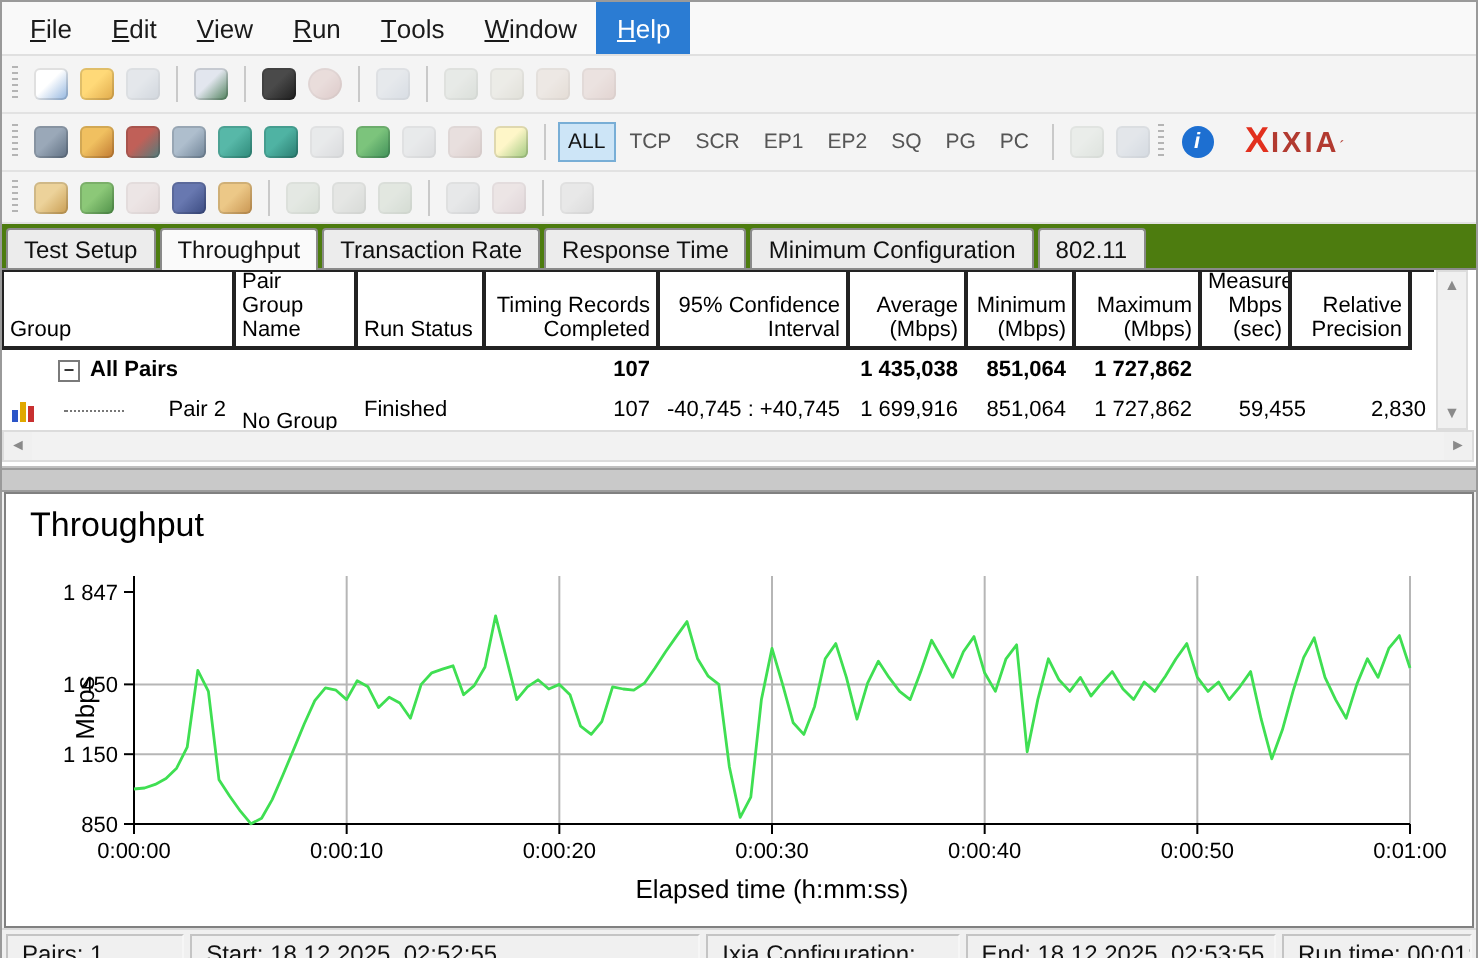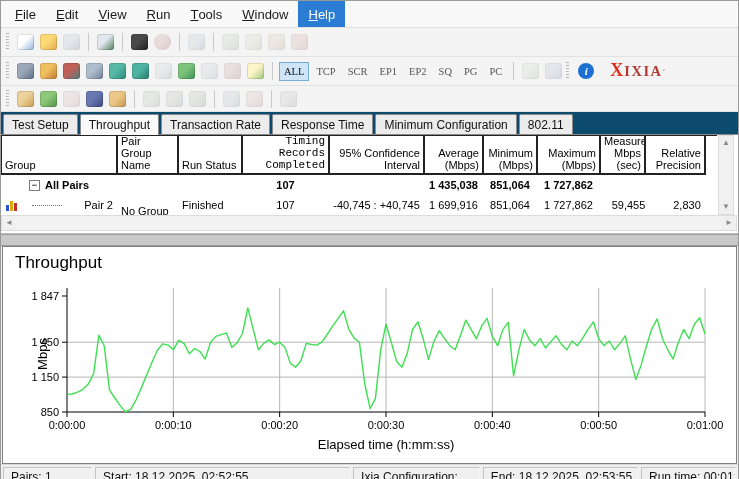--- a/index.html
+++ b/index.html
@@ -7,49 +7,49 @@
   .app{position:relative;width:739px;height:479px;box-sizing:border-box;border:1px solid #9a9a9a;background:#f0f0f0;display:flex;flex-direction:column;}
 
   
   .menubar{height:26px;background:#f9f9f9;border-bottom:1px solid #e0e0e0;display:flex;align-items:stretch;padding-left:4px;font-size:13px;color:#1a1a1a;flex:0 0 auto;}
   .menu-item{display:flex;align-items:center;padding:0 10px;cursor:default;}
   .menu-item.active{background:#2b7cd3;color:#ffffff;}
   .menu-item u{text-decoration:underline;}
 
   
   .toolbar{display:flex;align-items:center;background:#f4f4f4;border-bottom:1px solid #e2e2e2;padding:0 4px;flex:0 0 auto;}
-  .t1{height:28px;}.t2{height:28px;font-family:Liberation Serif, serif;}.t3{height:25px;}
+  .t1{height:28px;}.t2{height:28px;}.t3{height:25px;}
   .grip{width:3px;height:18px;margin:0 5px 0 1px;background:repeating-linear-gradient(to bottom,#b4b4b4 0 1px,transparent 1px 3px);}
   .chip{width:17px;height:16px;border-radius:3px;margin:0 3px;flex:0 0 auto;box-shadow:inset 0 0 0 1px rgba(0,0,0,.12);}
   .chip.round{border-radius:50%;}
   .chip.disabled{opacity:.33;filter:grayscale(.5);}
   .sep{width:1px;height:18px;background:#c9c9c9;margin:0 5px;flex:0 0 auto;}
   .fbtn{font-size:10.5px;color:#555;padding:3px 4px;margin:0 1px;border:1px solid transparent;}
   .fbtn.active{background:#cde5f7;border:1px solid #78aed6;color:#111;}
   .info{width:16px;height:16px;border-radius:50%;background:#1d6fd1;color:#fff;font-size:11px;font-weight:bold;font-style:italic;text-align:center;line-height:16px;margin:0 4px;}
   .logo{display:flex;align-items:baseline;margin-left:12px;cursor:default;}
   .logo .lx{color:#e2301e;font-weight:bold;font-size:18px;line-height:16px;margin-right:1px;}
   .logo .lt{color:#b23a30;font-weight:bold;font-size:14.5px;letter-spacing:1.5px;}
   .logo .lr{color:#b23a30;font-size:8px;vertical-align:super;}
 
   
-  .tabbar{height:22px;display:flex;align-items:flex-end;background:#0c4a6e;border-bottom:1px solid #8a8a8a;padding-left:2px;font-size:12px;flex:0 0 auto;}
+  .tabbar{height:22px;display:flex;align-items:flex-end;background:#4d7c0f;border-bottom:1px solid #8a8a8a;padding-left:2px;font-size:12px;flex:0 0 auto;}
   .tab{padding:3px 8px 2px;border:1px solid #8a8a8a;border-bottom:none;border-radius:2px 2px 0 0;background:#ececec;margin-right:2px;white-space:nowrap;color:#111;}
   .tab.active{background:#fafafa;position:relative;top:1px;padding-bottom:3px;}
 
   
   .tablearea{position:relative;height:98px;background:#ffffff;flex:0 0 auto;border-bottom:1px solid #c0c0c0;}
   .gridcol{position:absolute;left:0;top:0;width:716px;}
   .thead{display:flex;border-top:1px solid #222;border-left:1px solid #222;height:40px;box-sizing:border-box;background:#fff;}
   .th{box-sizing:border-box;border-right:2px solid #222;border-bottom:2px solid #222;padding:2px 3px;font-size:11px;line-height:12px;display:flex;flex-direction:column;justify-content:flex-end;color:#000;overflow:hidden;}
   .th.r{text-align:right;}
   .tr{display:flex;height:20px;align-items:center;font-size:11px;color:#000;background:#fff;}
   .tr.bold{font-weight:bold;}
   .td{box-sizing:border-box;padding:0 4px;white-space:nowrap;overflow:hidden;}
-  .td.r{text-align:center;}
+  .td.r{text-align:right;}
   .cell0{display:flex;align-items:center;box-sizing:border-box;padding:0 2px;overflow:hidden;}
   .minusbox{width:11px;height:11px;box-sizing:border-box;border:1px solid #7a7a7a;background:#fff;font-size:9px;line-height:8px;text-align:center;margin:0 5px 0 26px;color:#333;}
   .pairchart{display:flex;align-items:flex-end;gap:1px;height:12px;margin-left:3px;}
   .pairchart span{display:block;width:3px;}
   .branch{width:30px;height:1px;border-bottom:1px dotted #777;margin-left:15px;}
   .lbl-auto{margin-left:auto;padding-right:2px;}
 
   
   .vscroll{position:absolute;right:4px;top:0;width:16px;height:80px;background:#f2f2f2;border:1px solid #dcdcdc;box-sizing:border-box;display:flex;flex-direction:column;justify-content:space-between;}
   .hscroll{position:absolute;left:0;top:80px;width:736px;height:16px;background:#f2f2f2;border:1px solid #dcdcdc;box-sizing:border-box;display:flex;justify-content:space-between;}
@@ -163,21 +163,21 @@
           <div class="th" style="width: 116px;">
             <div>Group</div>
           </div>
           <div class="th" style="width: 61px;">
             <div>Pair Group</div>
             <div>Name</div>
           </div>
           <div class="th" style="width: 64px;">
             <div>Run Status</div>
           </div>
-          <div class="th r" style="width: 87px; font-family: Liberation Mono, monospace;">
+          <div class="th r" style="width: 87px;">
             <div>Timing Records</div>
             <div>Completed</div>
           </div>
           <div class="th r" style="width: 95px;">
             <div>95% Confidence</div>
             <div>Interval</div>
           </div>
           <div class="th r" style="width: 59px; justify-content: flex-end;">
             <div>Average</div>
             <div>(Mbps)</div>

